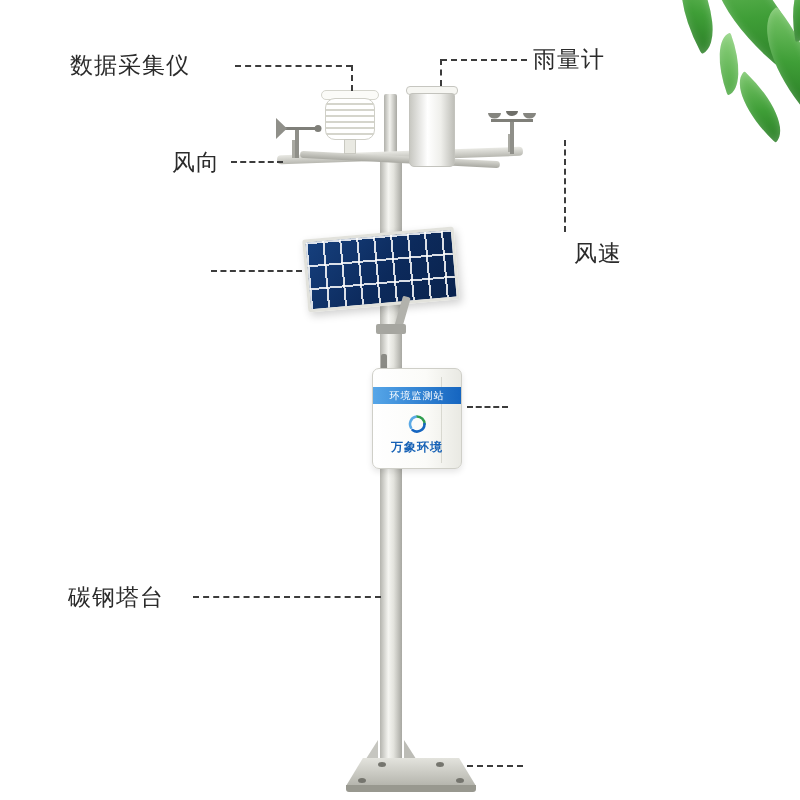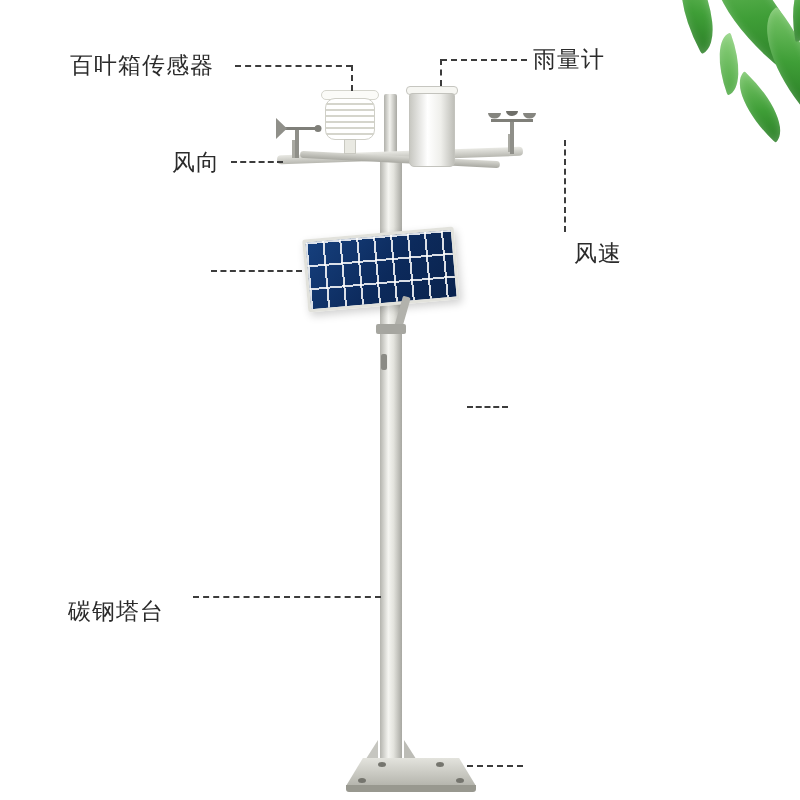--- a/index.html
+++ b/index.html
@@ -27,21 +27,21 @@
   .ln-windspeed-v { left:564px; top:140px; height:92px; }
 
   .lbl-solar { left:97px; top:256px; }
   .ln-solar-h { left:211px; top:270px; width:91px; }
 
   .lbl-collector { left:512px; top:391px; }
   .ln-collector-h { left:467px; top:406px; width:41px; }
 
   .lbl-lcd { left:506px; top:439px; }
 
-  .lbl-tower { left:68px; top:582px;margin-top:14px; }
+  .lbl-tower { left:68px; top:582px; }
   .ln-tower-h { left:193px; top:596px; width:188px; }
 
   .lbl-flange { left:528px; top:751px; }
   .ln-flange-h { left:467px; top:765px; width:56px; }
 
   
   .leaf { position:absolute; background:linear-gradient(135deg,#7cc76c 0%,#3f9e37 55%,#2a7d26 100%); border-radius:4% 100% 4% 100%; box-shadow:inset 0 0 8px rgba(255,255,255,0.25); }
   .leaf1 { left:688px; top:-18px; width:132px; height:58px; transform:rotate(38deg); }
   .leaf2 { left:742px; top:36px;  width:95px;  height:42px; transform:rotate(52deg); }
   .leaf3 { left:655px; top:-8px;  width:84px;  height:34px; transform:rotate(62deg); }
@@ -156,31 +156,43 @@
     <path d="M2 9 a6.5 5.5 0 0 0 13 0 z" fill="#85857f"></path>
     <path d="M37 9 a6.5 5.5 0 0 0 13 0 z" fill="#85857f"></path>
     <path d="M20 7 a6 5 0 0 0 12 0 z" fill="#6f6f69"></path>
   </svg>
 
   <div class="solar-panel"></div>
   <div class="solar-strut"></div>
   <div class="solar-clamp"></div>
 
   <div class="antenna"></div>
+  <div class="data-box">
+    <div class="box-seam"></div>
+    <div class="box-band">环境监测站</div>
+    <div class="box-logo-wrap">
+      <svg width="18" height="18" viewBox="0 0 24 24">
+        <path d="M12 2 A10 10 0 0 1 22 12" stroke="#2e9e4f" stroke-width="3.4" fill="none" stroke-linecap="round"></path>
+        <path d="M22 12 A10 10 0 0 1 6 20" stroke="#1565c0" stroke-width="3.4" fill="none" stroke-linecap="round"></path>
+        <path d="M4 17 A10 10 0 0 1 10 2.4" stroke="#5aa9e6" stroke-width="3.4" fill="none" stroke-linecap="round"></path>
+      </svg>
+      <span class="box-logo-text">万象环境</span>
+    </div>
+  </div>
 
   <div class="gusset-l"></div>
   <div class="gusset-r"></div>
   <div class="flange-plate"></div>
   <div class="flange-edge"></div>
   <div class="bolt bolt1"></div>
   <div class="bolt bolt2"></div>
   <div class="bolt bolt3"></div>
   <div class="bolt bolt4"></div>
 
-  <div class="callout lbl-louver">百叶箱传感器</div>
+  <div class="callout lbl-louver">数据采集仪</div>
   <div class="hline ln-louver-h"></div>
   <div class="vline ln-louver-v"></div>
 
   <div class="callout lbl-rain">雨量计</div>
   <div class="hline ln-rain-h"></div>
   <div class="vline ln-rain-v"></div>
 
   <div class="callout lbl-winddir">风向</div>
   <div class="hline ln-winddir-h"></div>
 

